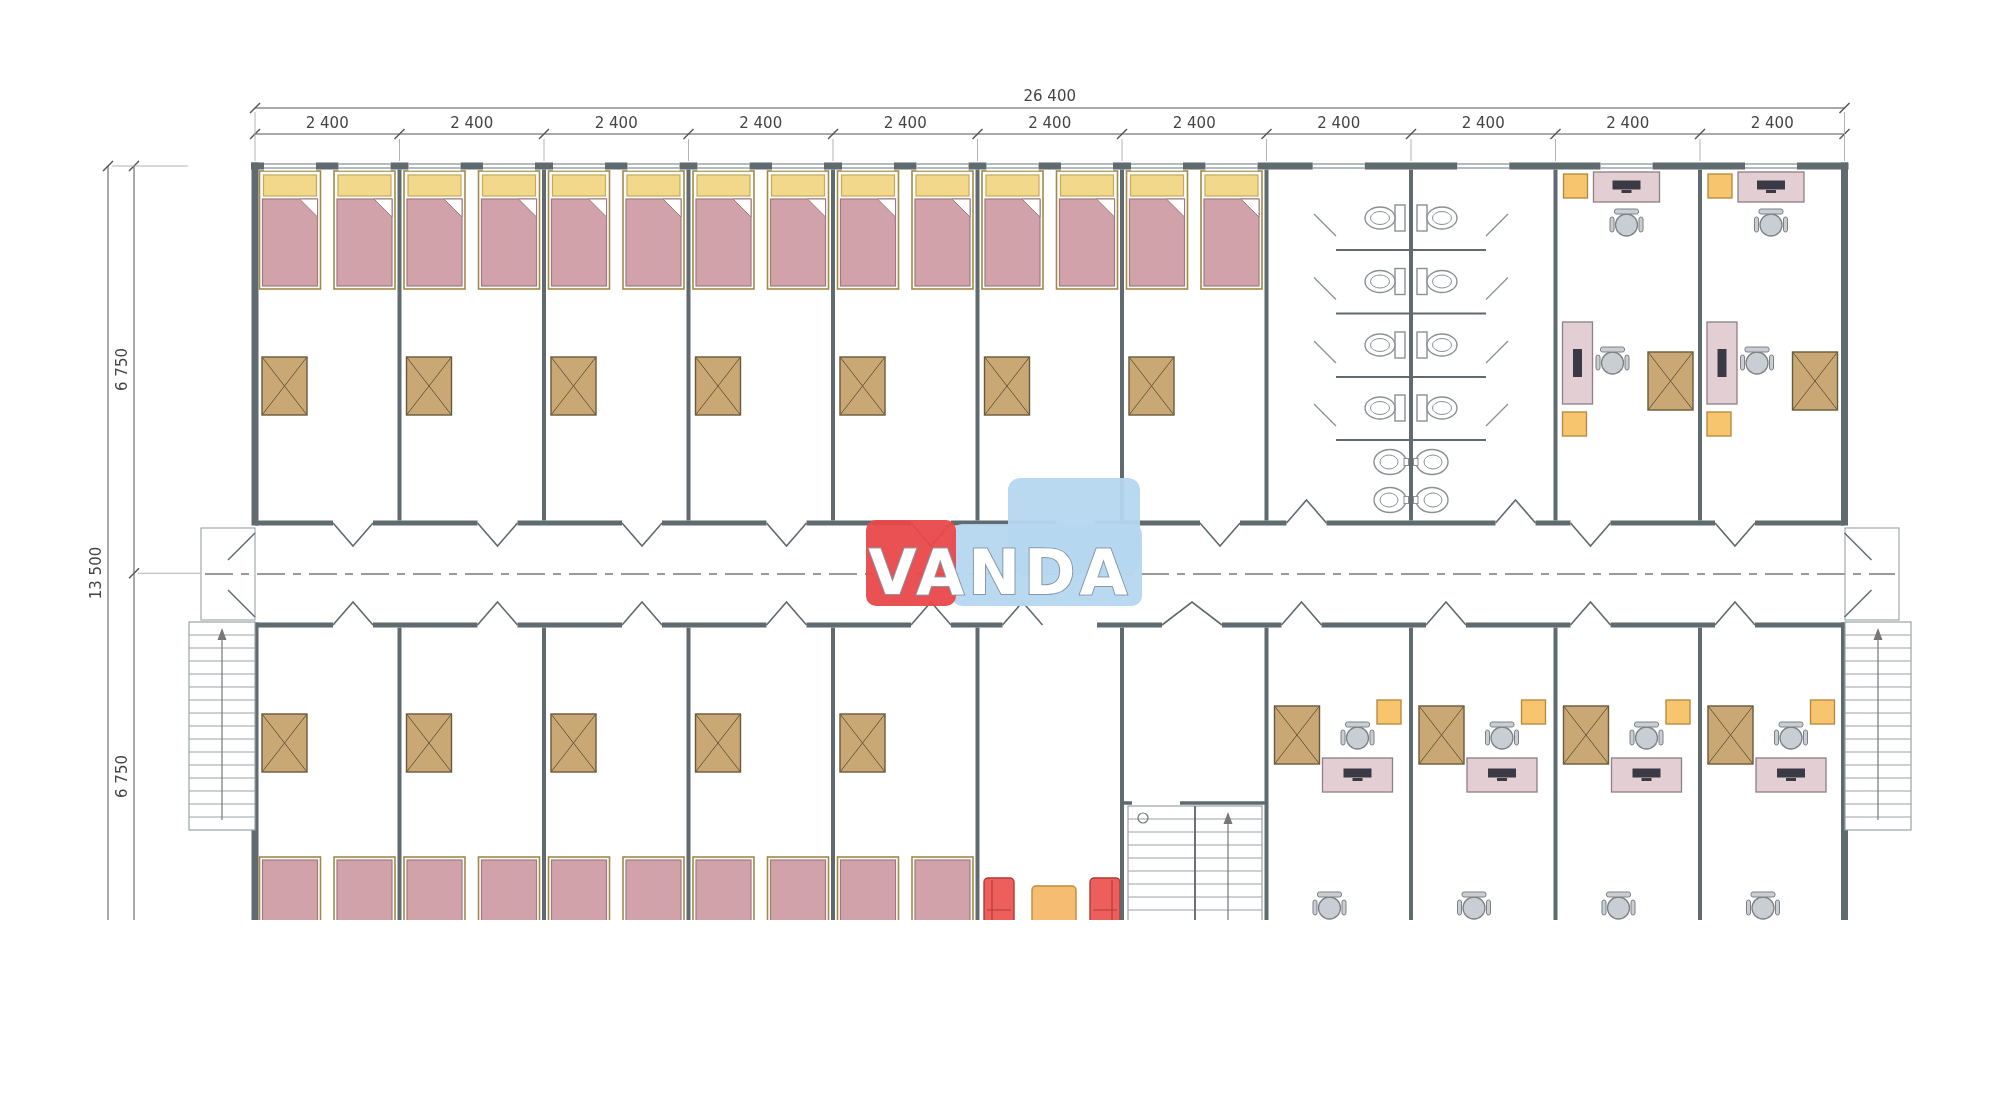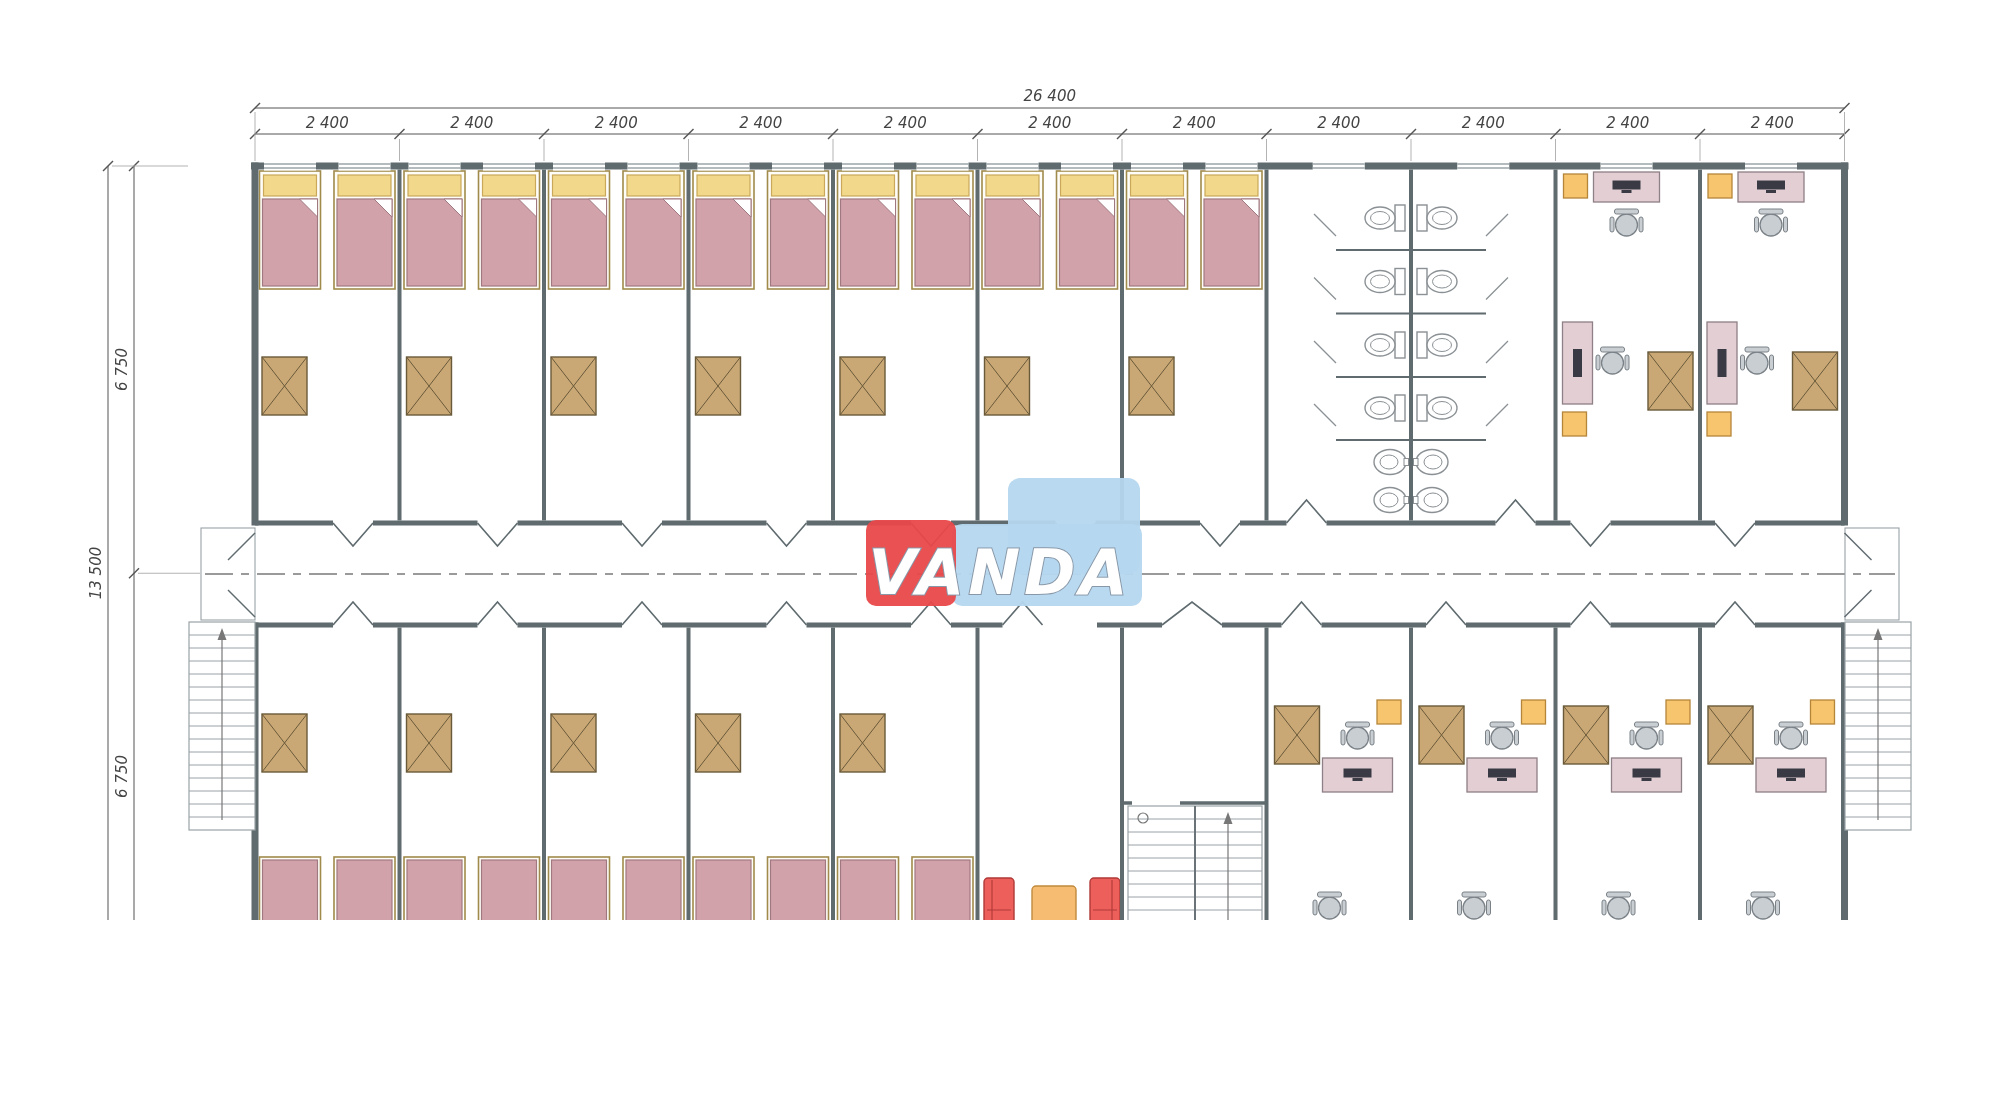--- a/index.html
+++ b/index.html
@@ -1,17 +1,17 @@
 <!DOCTYPE html>
 <html><head>
 <meta charset="utf-8">
 <style>
   html,body{margin:0;padding:0;background:#ffffff;}
   .stage{position:relative;width:2000px;height:920px;background:#ffffff;overflow:hidden;
-         font-family:"DejaVu Sans", sans-serif;font-style:italic;}
+         font-family:"DejaVu Sans", sans-serif;}
   svg text{font-family:"DejaVu Sans", sans-serif;}
   .dim-text{font-size:15px;fill:#444;}
   .logo-text{font-size:62px;font-weight:bold;letter-spacing:4px;}
 </style>
 </head>
 <body>
 
 <div class="stage">
   <svg id="plan-svg" width="2000" height="1099" viewBox="0 0 2000 1099">
     <g id="layer-floors">

